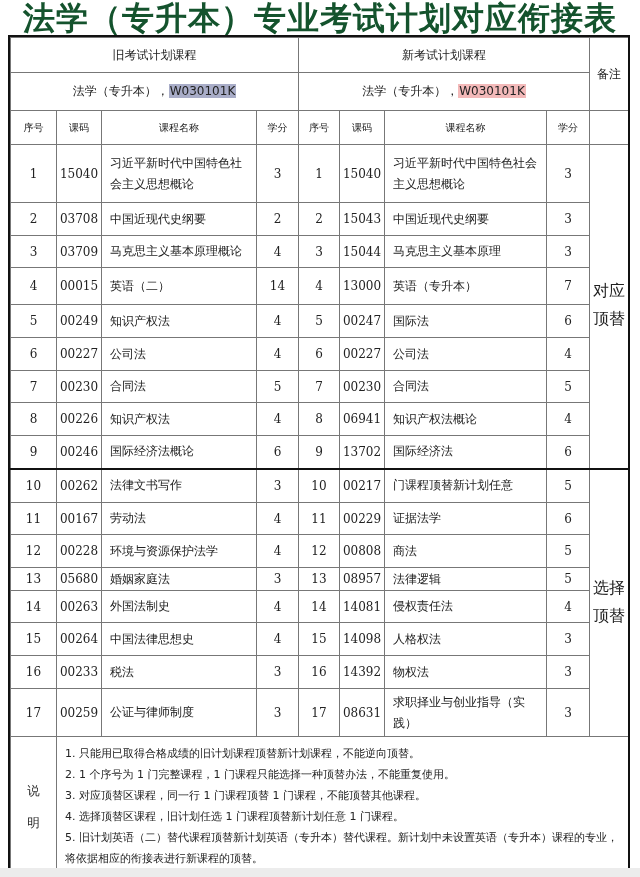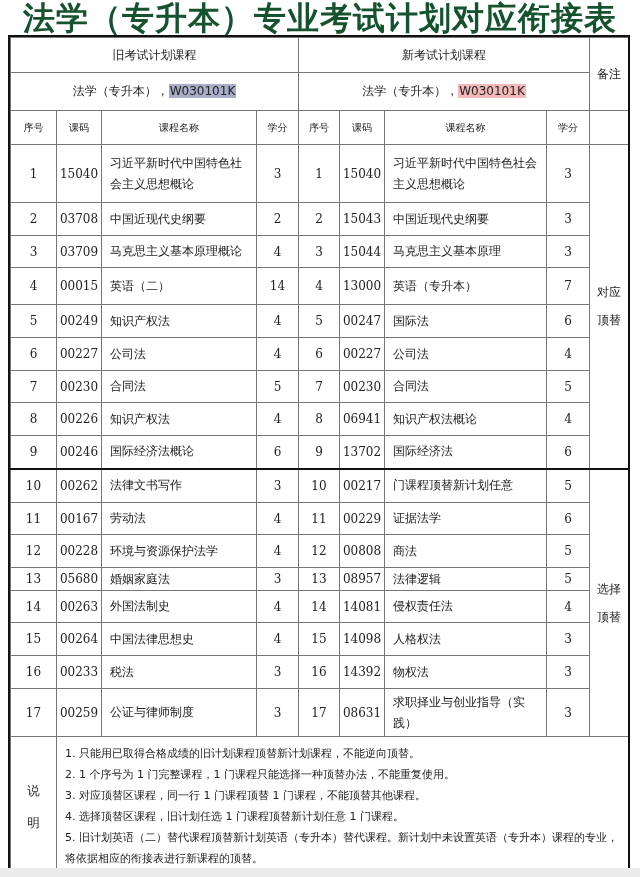--- a/index.html
+++ b/index.html
@@ -27,21 +27,21 @@
   table.main td {
     border:1px solid #777; text-align:center; vertical-align:middle;
     padding:0; overflow:hidden;
   }
   table.main td.name { text-align:left; padding-left:8px; padding-right:6px; line-height:21px; }
   .hdr td { font-family:"DejaVu Sans","Liberation Sans",sans-serif; font-size:12px;margin-left:28px; }
   .colhdr td { font-family:"DejaVu Sans","Liberation Sans",sans-serif; font-size:10px; }
   tr.sep-top td { border-top:2px solid #111; }
   .hl-old { background:#a9adc8; padding:0 1px; }
   .hl-new { background:#f3b9b9; padding:0 1px; }
-  .remark { font-family:Liberation Serif, serif; line-height:28px; font-size:12px; }
+  .remark { font-family:Liberation Mono, monospace; line-height:28px; font-size:16px; }
   td.notes-label { font-family:"DejaVu Sans","Liberation Sans",sans-serif; font-size:12.5px; line-height:32px; vertical-align:top; padding-top:34px; }
   td.notes {
     text-align:left !important; vertical-align:top !important;
     padding:6px 6px 0 8px !important;
     font-family:"DejaVu Sans","Liberation Sans",sans-serif; font-size:11px;
     line-height:21px; color:#222;
   }
   .note-line { white-space:nowrap; }
   .note-line.wrap { white-space:normal; }
   .gray-band {

